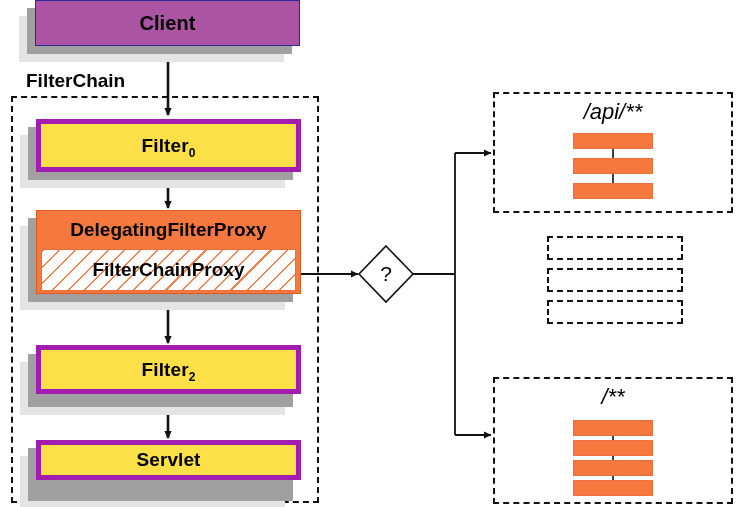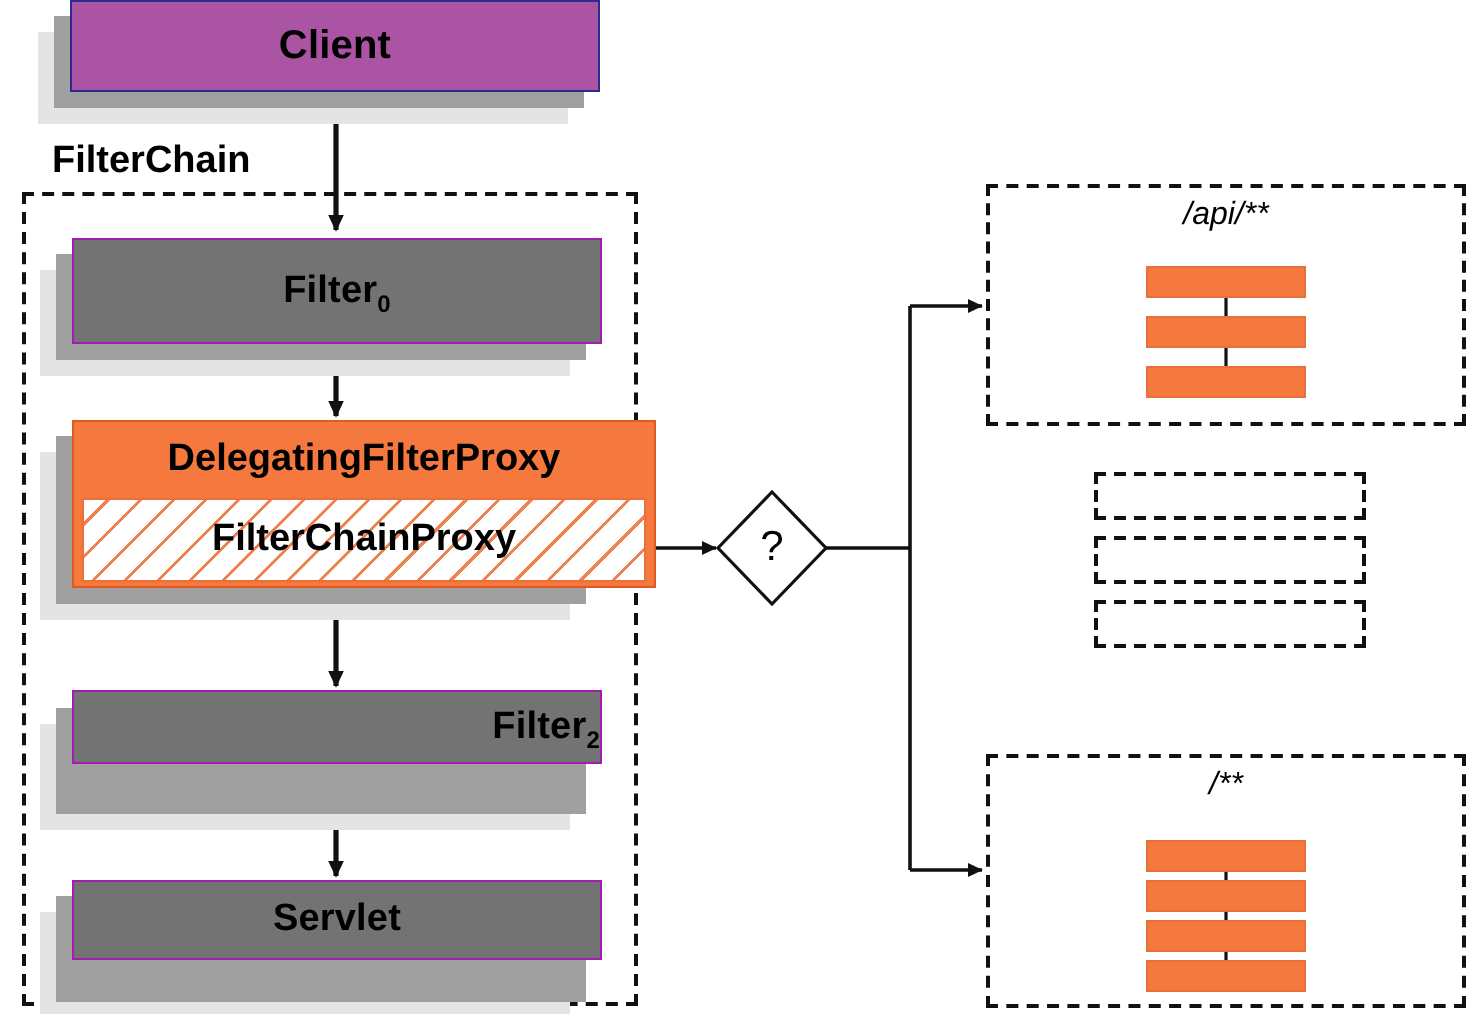--- a/index.html
+++ b/index.html
@@ -24,22 +24,22 @@
     font-weight:bold;
     letter-spacing:.1px;
     text-align:center;
   }
   .node-client{
     background:#ab54a4;
     border:1.5px solid #2b2b8f;
     font-size:20px;
   }
   .node-orange{
-    background:#737373;
-    border:1px solid #a21caf;
+    background:#fde047;
+    border:5px solid #a21caf;
     font-size:19px;
   }
   .node-dfp{
     background:#f5793f;
     border:1.6px solid #e05a20;
     display:block;
     padding:0;
   }
   .dfp-title{
     height:38px;
@@ -85,21 +85,21 @@
   }
 
   
   .caption{
     font-size:19px;font-weight:bold;white-space:nowrap;
   }
   .caption .sub{font-size:12px;vertical-align:baseline;position:relative;top:4px;}
 
   
   .pattern{
-    font-size:16px;font-style:italic;font-weight:normal;white-space:nowrap;
+    font-size:22px;font-style:italic;font-weight:normal;white-space:nowrap;
     text-align:center;
   }
 
   
   .sub{font-size:12px;position:relative;top:5px;}
 
   
   #wires{position:absolute;left:0;top:0;width:740px;height:507px;pointer-events:none;}
 
   .qmark{
@@ -177,30 +177,30 @@
   <div class="abs dashed" style="left:11px;top:96px;width:308px;height:407px;"></div>
 
   <div class="abs shadow-far" style="left:20px;top:135px;width:265px;height:53px;"></div>
   <div class="abs shadow-near" style="left:28px;top:127px;width:265px;height:53px;"></div>
   <div class="abs node node-orange" style="left:36px;top:119px;width:265px;height:53px;">
     <span><span>Filter</span><span class="sub">0</span></span>
   </div>
 
   <div class="abs shadow-far" style="left:20px;top:226px;width:265px;height:84px;"></div>
   <div class="abs shadow-near" style="left:28px;top:218px;width:265px;height:84px;"></div>
-  <div class="abs node-dfp" style="left:36px;top:210px;width:292px;height:84px;">
+  <div class="abs node-dfp" style="left:36px;top:210px;width:265px;height:84px;">
     <div class="dfp-title">DelegatingFilterProxy</div>
     <div class="node-hatch">
       <span>FilterChainProxy</span>
     </div>
   </div>
 
   <div class="abs shadow-far" style="left:20px;top:362px;width:265px;height:53px;"></div>
   <div class="abs shadow-near" style="left:28px;top:354px;width:265px;height:53px;"></div>
-  <div class="abs node node-orange" style="left:36px;top:345px;width:265px;height:37px;justify-content:flex-end;">
+  <div class="abs node node-orange" style="left:36px;top:345px;width:265px;height:49px;">
     <span><span>Filter</span><span class="sub">2</span></span>
   </div>
 
   <div class="abs shadow-far" style="left:20px;top:456px;width:265px;height:53px;"></div>
   <div class="abs shadow-near" style="left:28px;top:448px;width:265px;height:53px;"></div>
   <div class="abs node node-orange" style="left:36px;top:440px;width:265px;height:40px;">
     <span><span>Servlet</span></span>
   </div>
 
   <div class="abs qmark" style="left:366px;top:262px;width:40px;height:24px;">

